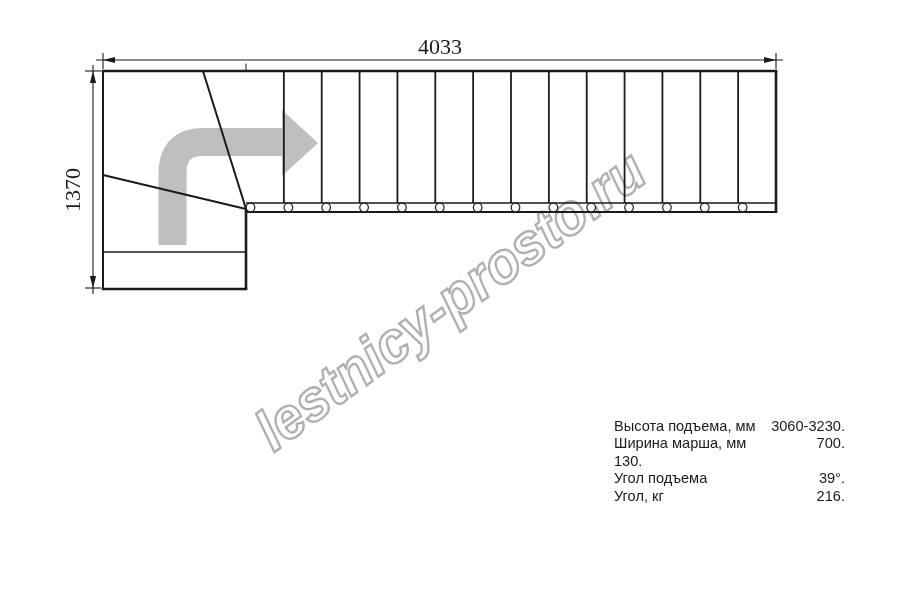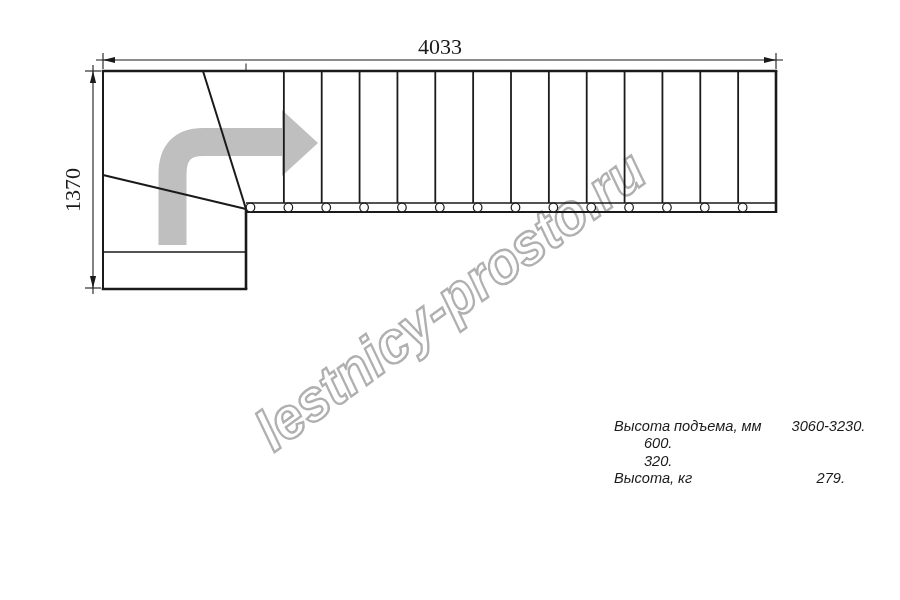--- a/index.html
+++ b/index.html
@@ -21,25 +21,25 @@
   .arrow-body{stroke:var(--arrow,#bfbfbf);stroke-width:28;fill:none;stroke-linejoin:round;}
   .arrow-head{fill:var(--arrow,#bfbfbf);stroke:none;}
   .tread-circle{fill:#fff;stroke:var(--line,#1a1a1a);stroke-width:1.2;}
   .wm{
     font-family:"Liberation Sans",sans-serif;font-weight:bold;font-style:italic;
     font-size:58px;fill:#ffffff;stroke:var(--wm,#b0b0b0);stroke-width:2.4;
   }
   
   .specs{
     position:absolute;left:614px;top:418px;width:231px;
-    font-style:italic;font-size:14.6px;line-height:17.4px;color:#1a1a1a;
+    font-size:14.6px;line-height:17.4px;color:#1a1a1a;
   }
   .spec-row{display:flex;justify-content:space-between;}
   .spec-label{white-space:nowrap;}
-  .spec-value{white-space:nowrap;text-align:right;margin-left:30px;}
+  .spec-value{white-space:nowrap;text-align:right;}
 </style>
 </head>
 <body>
 
 <div id="canvas">
 
   <svg width="900" height="600" viewBox="0 0 900 600">
 
     <g>
       <path class="arrow-body" d="M 172.5 245 L 172.5 174 Q 172.5 142 203 142 L 283 142"></path>
@@ -113,23 +113,28 @@
       <text class="dim-text" transform="translate(73 190) rotate(-90)" x="0" y="7" text-anchor="middle">1370</text>
     </g>
   </svg>
 
   <div class="specs">
     <div class="spec-row">
       <span class="spec-label">Высота подъема, мм</span>
       <span class="spec-value">3060-3230.</span>
     </div>
     <div class="spec-row">
-      <span class="spec-value">600.</span>
+      <span class="spec-label">Ширина марша, мм</span>
+      <span class="spec-value">700.</span>
     </div>
     <div class="spec-row">
-      <span class="spec-value">320.</span>
+      <span class="spec-value">130.</span>
     </div>
     <div class="spec-row">
-      <span class="spec-label">Высота, кг</span>
-      <span class="spec-value">279.</span>
+      <span class="spec-label">Угол подъема</span>
+      <span class="spec-value">39°.</span>
+    </div>
+    <div class="spec-row">
+      <span class="spec-label">Угол, кг</span>
+      <span class="spec-value">216.</span>
     </div>
   </div>
 </div>
 
 </body></html>

